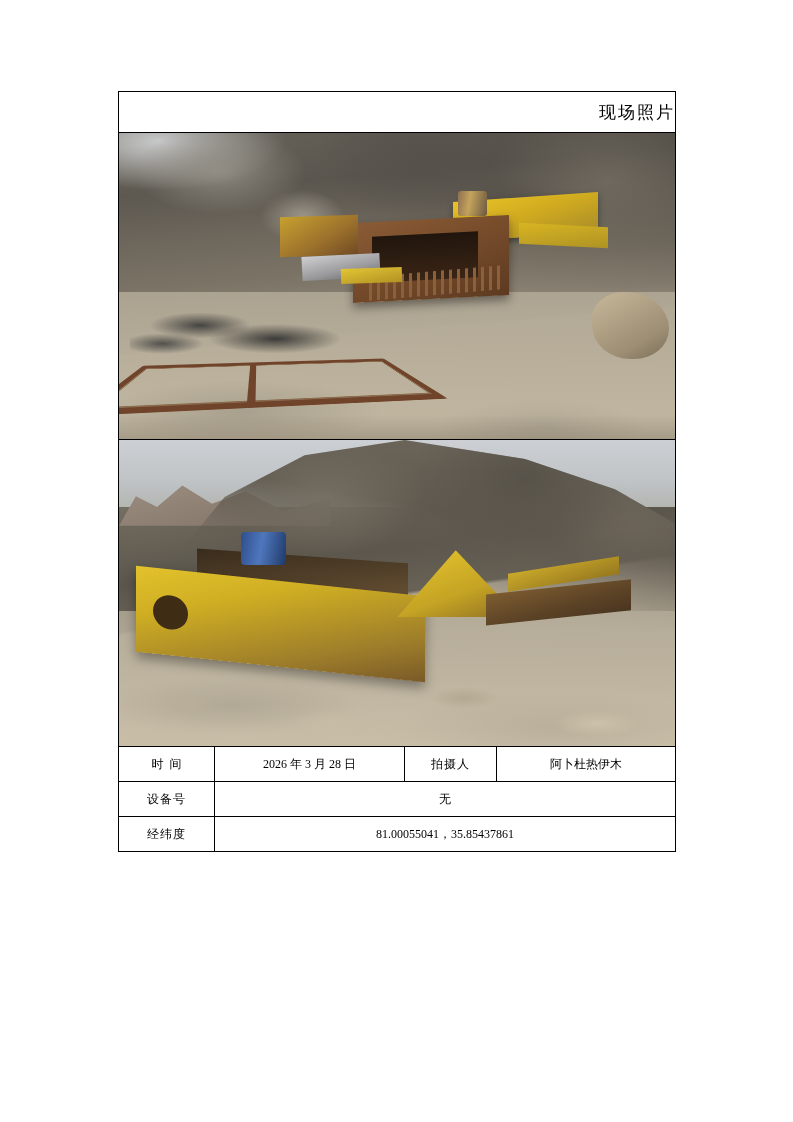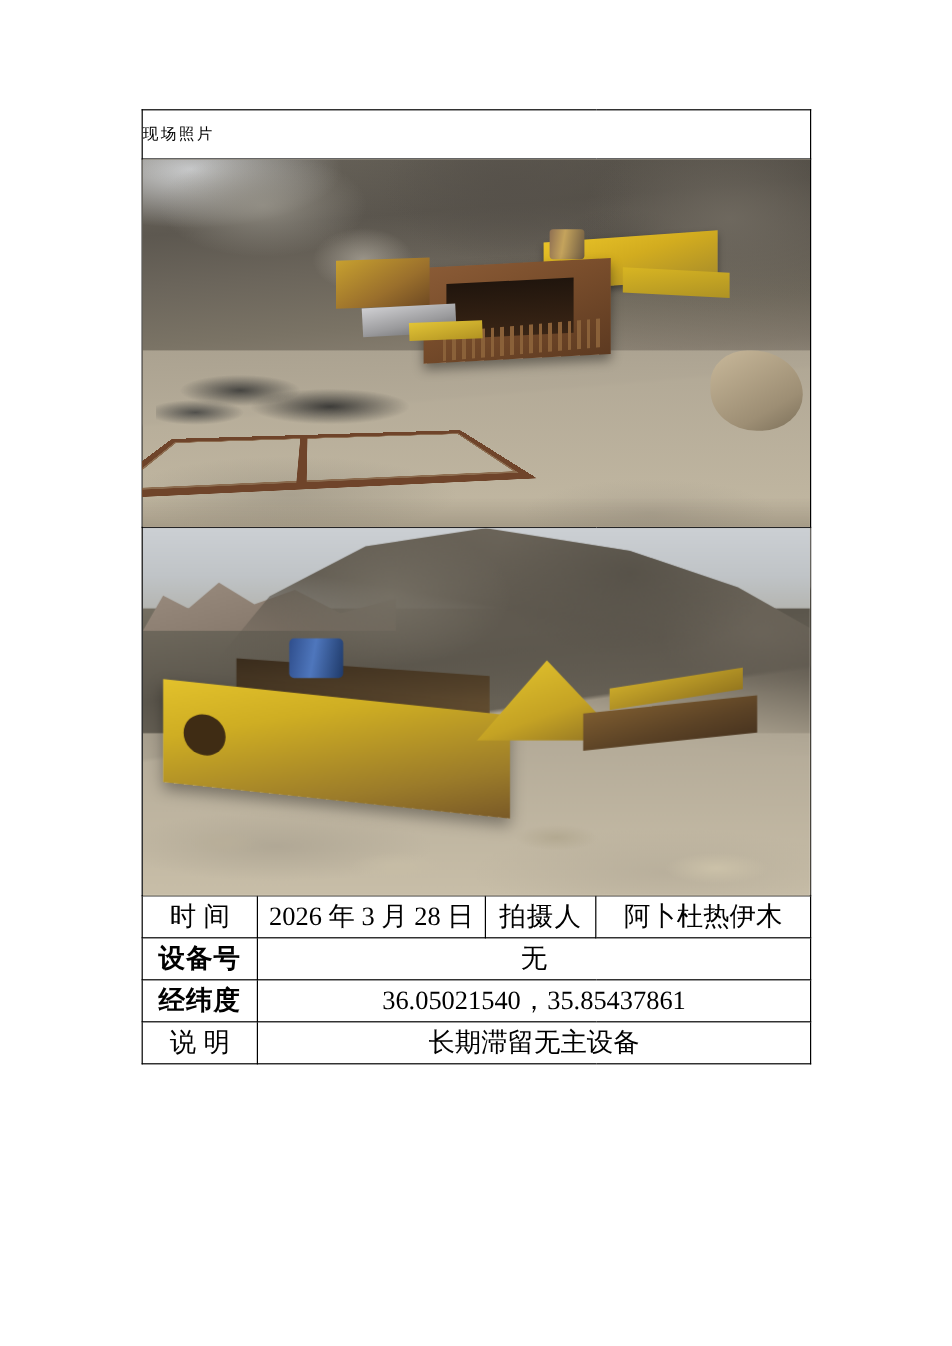--- a/index.html
+++ b/index.html
@@ -33,22 +33,22 @@
     table-layout: fixed;
   }
   .doc-table td {
     border: 1px solid #000;
     padding: 0;
     vertical-align: middle;
   }
 
   .title-cell {
     height: 40px;
-    text-align: left;
-    font-size: 13px;
+    text-align: right;
+    font-size: 17px;
     letter-spacing: 2px;
   }
 
   .photo-cell {
     padding: 0;
     height: 306px;
   }
   .photo-cell.second {
     height: 306px;
   }
@@ -285,32 +285,31 @@
     background:
       radial-gradient(ellipse 40px 14px at 12% 45%, #b9af99 0%, rgba(185,175,153,0) 72%),
       radial-gradient(ellipse 55px 16px at 38% 70%, #c7bda6 0%, rgba(199,189,166,0) 72%),
       radial-gradient(ellipse 48px 15px at 62% 40%, #b3a991 0%, rgba(179,169,145,0) 72%),
       radial-gradient(ellipse 60px 18px at 86% 72%, #ccc2a9 0%, rgba(204,194,169,0) 72%);
   }
 
   
   .data-row td {
     height: 34px;
-    font-size: 22px;
+    font-size: 12px;
     text-align: center;
   }
   .lbl {
     width: 96px;
     letter-spacing: 6px;
     text-indent: 6px;
   }
   .lbl-nospace {
     width: 96px;
     letter-spacing: 1px;
-    font-weight: bold;
   }
   .val-date { width: 190px; }
   .lbl-mid  { width: 92px; letter-spacing: 1px; }
   .val-person { }
 </style>
 </head>
 <body>
 
 <div class="page">
 
@@ -375,23 +374,19 @@
     </tr>
 
     <tr class="data-row">
       <td class="lbl-nospace">设备号</td>
       <td colspan="3">无</td>
     </tr>
 
 
     <tr class="data-row">
       <td class="lbl-nospace">经纬度</td>
-      <td colspan="3">36.05021540，35.85437861</td>
-    </tr>
-
-    <tr class="data-row">
-      <td class="lbl">说明</td>
-      <td colspan="3">长期滞留无主设备</td>
-    </tr>
+      <td colspan="3">81.00055041，35.85437861</td>
+    </tr>
+
 
   </tbody>
     </table>
 </div>
 
 </body></html>

